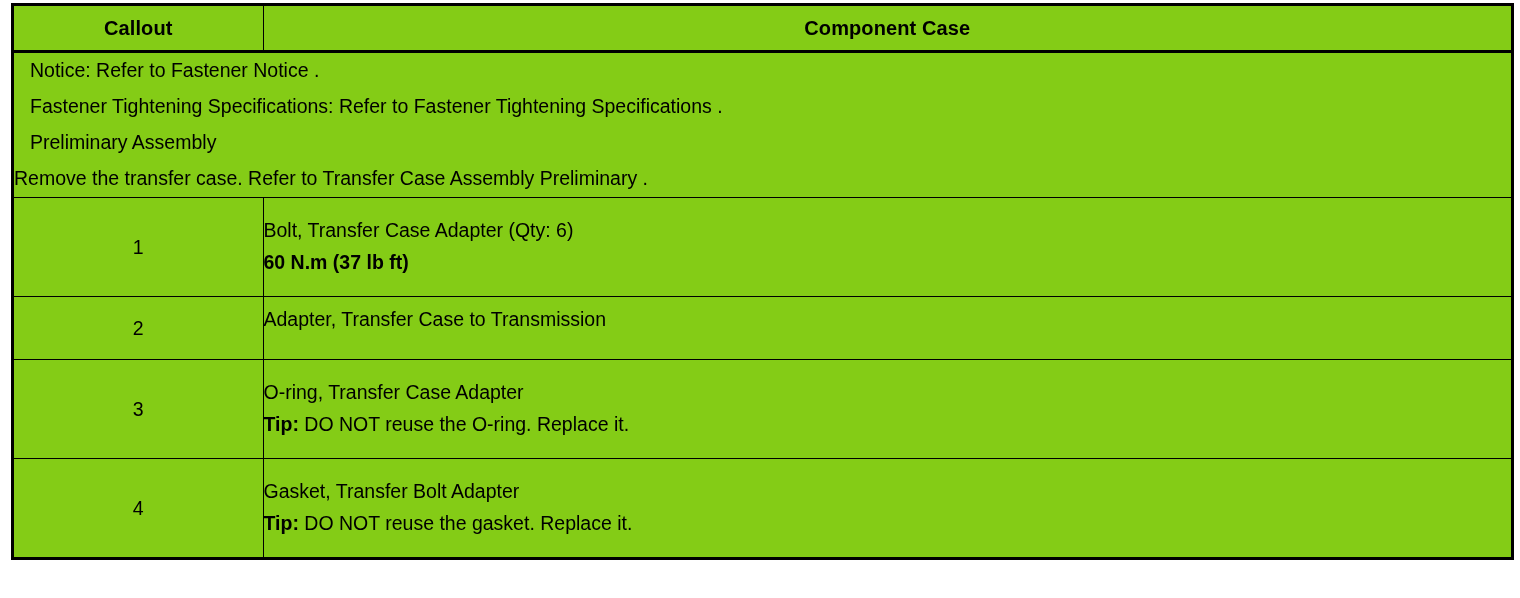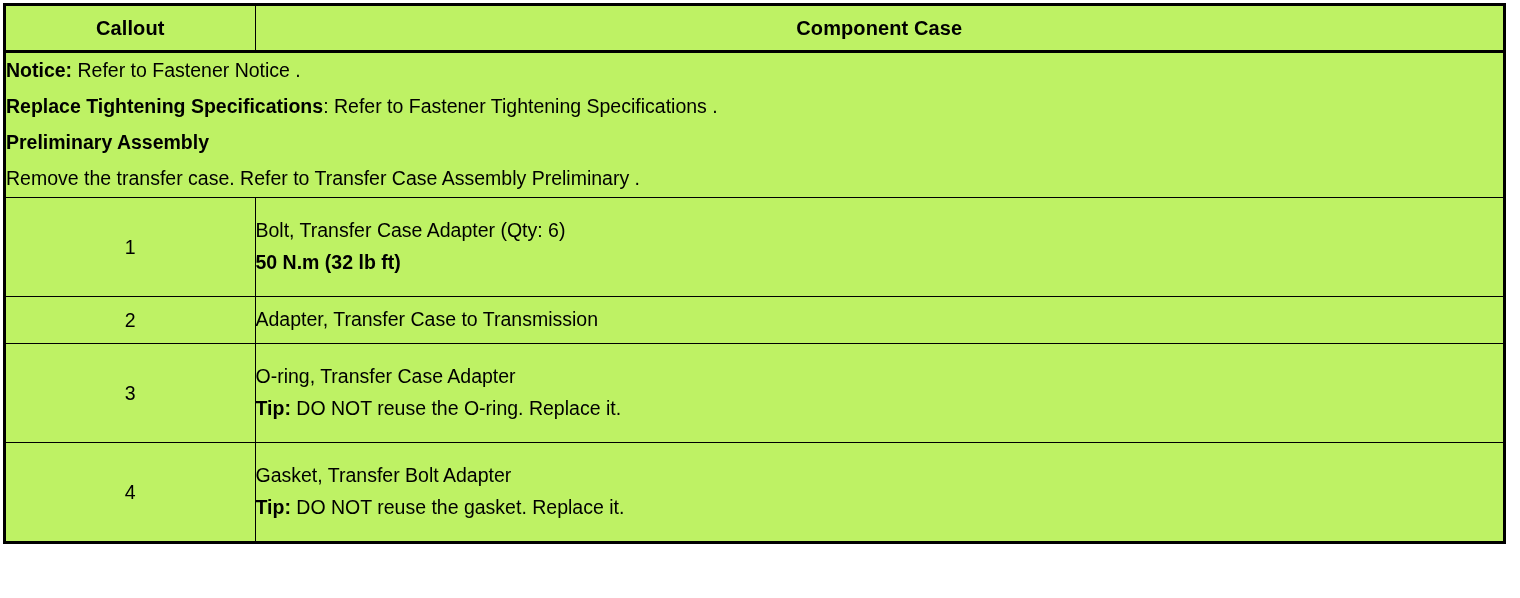--- a/index.html
+++ b/index.html
@@ -18,27 +18,27 @@
   .page {
     position: relative;
     width: 1520px;
     height: 598px;
     background: #ffffff;
   }
 
   
   .spec-table {
     position: absolute;
-    left: 3px;
+    left: 11px;
     top: 3px;
     width: 1503px;
     border-collapse: collapse;
     table-layout: fixed;
     border: 3px solid #000000;
-    background: #bef264;
+    background: #84cc16;
   }
 
   .spec-table td,
   .spec-table th {
     border: 1px solid #000000;
     padding: 0;
     vertical-align: middle;
     font-weight: normal;
   }
 
@@ -73,21 +73,22 @@
     text-align: left;
   }
   .notice-line {
     font-size: 19.5px;
     line-height: 1.18;
     margin: 0 0 0 0;
     padding: 6px 0 7px 0;
     white-space: nowrap;
   }
   .notice-line b {
-    font-weight: bold;
+    font-weight: normal;
+    padding-left: 16px;
   }
 
   
   .callout-cell {
     border-left: none;
     text-align: center;
     font-size: 19.5px;
     vertical-align: middle;
   }
   .name-cell {
@@ -100,21 +101,21 @@
   .name-line {
     padding: 4px 0 5px 0;
     white-space: nowrap;
   }
   .name-line b { font-weight: bold; }
 
   .row-tall .callout-cell,
   .row-tall .name-cell { height: 98px; }
   .row-short .callout-cell,
   .row-short .name-cell { height: 38px; }
-  .row-short .name-cell { padding-top: 4px; padding-bottom: 4px; }
+  .row-short .name-cell { padding-top: 4px; padding-bottom: 20px; }
   .row-last .callout-cell,
   .row-last .name-cell { border-bottom: none; }
 </style>
 </head>
 <body>
 
 <div class="page">
   <table class="spec-table">
     <colgroup>
       <col class="col-callout">
@@ -124,30 +125,30 @@
       <tr class="hdr-row">
         <th class="hdr-callout">Callout</th>
         <th class="hdr-name">Component Case</th>
       </tr>
     </thead>
     <tbody id="table-body">
 
     <tr>
           <td class="notice-cell" colspan="2">
             <div class="notice-line"><b>Notice:</b> Refer to Fastener Notice .</div>
-            <div class="notice-line"><b>Replace Tightening Specifications</b>: Refer to Fastener Tightening Specifications .</div>
+            <div class="notice-line"><b>Fastener Tightening Specifications</b>: Refer to Fastener Tightening Specifications .</div>
             <div class="notice-line"><b>Preliminary Assembly</b></div>
             <div class="notice-line">Remove the transfer case. Refer to Transfer Case Assembly Preliminary .</div>
           </td>
         </tr>
         <tr class="row-tall">
           <td class="callout-cell">1</td>
           <td class="name-cell">
             <div class="name-line">Bolt, Transfer Case Adapter (Qty: 6)</div>
-            <div class="name-line"><b>50 N.m (32 lb ft)</b></div>
+            <div class="name-line"><b>60 N.m (37 lb ft)</b></div>
           </td>
         </tr>
         <tr class="row-short">
           <td class="callout-cell">2</td>
           <td class="name-cell">
             <div class="name-line">Adapter, Transfer Case to Transmission</div>
           </td>
         </tr>
         <tr class="row-tall">
           <td class="callout-cell">3</td>

